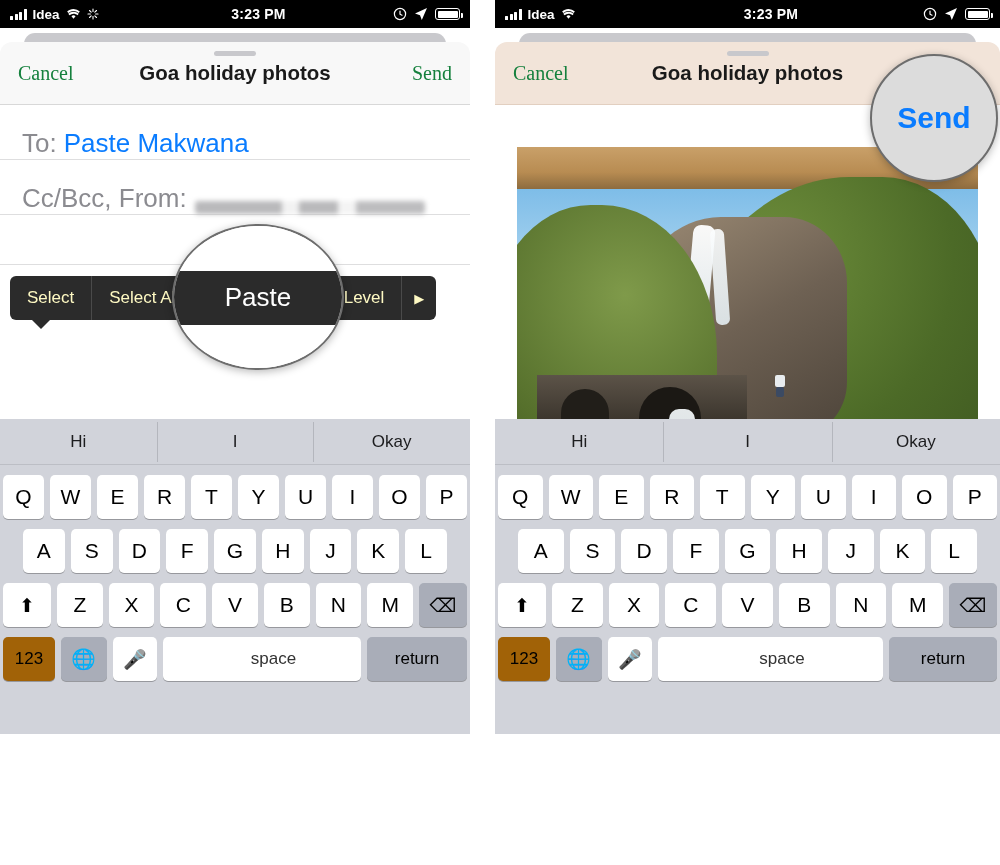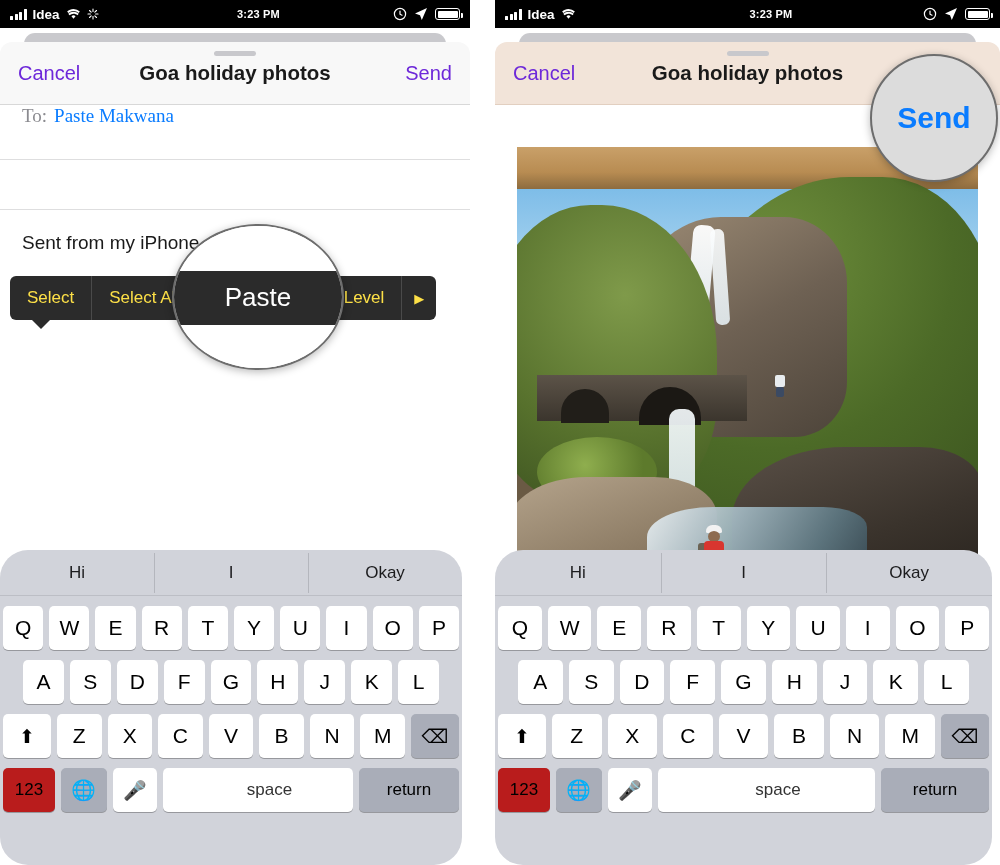--- a/index.html
+++ b/index.html
@@ -5,33 +5,33 @@
   * { box-sizing: border-box; margin: 0; padding: 0; }
   html, body {
     width: 1000px; height: 865px;
     background: #ffffff;
     font-family: "Liberation Sans", sans-serif;
     overflow: hidden;
   }
   .stage { position: relative; width: 1000px; height: 865px; background: #fff; }
 
   
-  .panel { position: absolute; top: 0; height: 865px; overflow: hidden; background: #fff; }
+  .panel { position: absolute; top: 0; height: 734px; overflow: hidden; background: #fff; }
   .panel-left  { left: 0;   width: 470px; }
   .panel-right { left: 495px; width: 505px; }
 
   
   .statusbar {
     position: absolute; top: 0; left: 0; right: 0; height: 28px;
     background: #000; color: #fff;
     display: flex; align-items: center; padding: 0 10px;
   }
   .sb-left { display: flex; align-items: center; gap: 6px; flex: 0 0 auto; }
   .sb-center { position: absolute; left: 0; right: 0; text-align: center;
-    font-size: 11px; font-weight: 700; letter-spacing: .2px; pointer-events: none; margin-left: 47px; }
+    font-size: 14px; font-weight: 700; letter-spacing: .2px; pointer-events: none; margin-left: 47px; }
   .sb-right { margin-left: auto; display: flex; align-items: center; gap: 7px; z-index:2;}
   .carrier { font-size: 13.5px; font-weight: 700; }
   .bars { display: flex; align-items: flex-end; gap: 1.5px; height: 11px; }
   .bars i { display: block; width: 3px; background: #fff; border-radius: .5px; }
   .bars i:nth-child(1){height:4px;} .bars i:nth-child(2){height:6px;}
   .bars i:nth-child(3){height:8px;} .bars i:nth-child(4){height:11px;}
   .battery { width: 25px; height: 12px; border: 1.5px solid #fff; border-radius: 3px;
     position: relative; }
   .battery::after { content:''; position:absolute; right:-4px; top:3.5px;
     width:2.5px; height:5px; background:#fff; border-radius:0 1px 1px 0; }
@@ -49,44 +49,44 @@
     background: #fff; border-radius: 12px 12px 0 0; overflow: hidden;
   }
   .navbar {
     position: relative; height: 63px; background: #f8f8f8;
     display: flex; align-items: center; padding: 0 18px;
     border-bottom: 1px solid #d8d8d8;
   }
   .panel-right .navbar { background: #f2e4d9; border-bottom-color: #e2cfc0; }
   .grabber { position:absolute; top: 9px; left: 50%; transform: translateX(-50%);
     width: 42px; height: 5px; border-radius: 3px; background: #c8c8cc; }
-  .nav-btn { color: #6d28d9; font-size: 20px; background: none; border: 0;
-    font-family: Liberation Sans, sans-serif; cursor: pointer; }
+  .nav-btn { color: #15803d; font-size: 20px; background: none; border: 0;
+    font-family: Liberation Serif, serif; cursor: pointer; }
   .nav-title { position: absolute; left: 0; right: 0; text-align: center;
     font-size: 20.5px; font-weight: 700; color: #1a1a1a; pointer-events: none; }
   .nav-send { margin-left: auto; font-weight: 400; }
   .panel-right .nav-send { visibility: hidden; }
 
   
-  .field { height: 55px; display: flex; align-items: flex-start; padding: 0 22px;
-    border-bottom: 1px solid #dededf; font-size: 19px; font-family: Liberation Serif, serif; }
+  .field { height: 55px; display: flex; align-items: flex-end; padding: 0 22px;
+    border-bottom: 1px solid #dededf; font-size: 26px; }
   .field-label { color: #8b8b90; }
   .field-value { color: #0a7cff; margin-left: 7px; }
   .blurred { display:inline-block; margin-left:8px; height:13px; width: 230px;
     background: linear-gradient(90deg,#b9b9bb 0 38%,#f2f2f2 38% 45%,#b9b9bb 45% 62%,
       #f4f4f4 62% 70%,#bdbdbf 70% 100%);
     filter: blur(2.4px); border-radius: 3px; vertical-align: middle; }
   .subject-row { height: 50px; border-bottom: 1px solid #dededf; }
   .body-area { padding: 22px; font-size: 19px; color: #1a1a1a; }
 
   
   .callout {
     position: absolute; left: 10px; top: 234px; height: 44px;
     background: #2b2b2b; border-radius: 6px; display: flex; align-items: stretch;
-    color: #fde047; font-size: 17px; z-index: 30;
+    color: #fef9c3; font-size: 17px; z-index: 30;
   }
   .callout::after {
     content:''; position:absolute; left: 22px; bottom: -9px;
     border-left: 9px solid transparent; border-right: 9px solid transparent;
     border-top: 9px solid #2b2b2b;
   }
   .callout-item { display: flex; align-items: center; padding: 0 17px;
     border-right: 1px solid #4a4a4a; white-space: nowrap; cursor: pointer; }
   .callout-item:last-child { border-right: 0; padding: 0 12px; }
   .callout-arrow { font-size: 13px; }
@@ -159,37 +159,37 @@
   .ph-person .pack { position:absolute; left: -4px; top: 18px; width: 9px; height: 22px;
     background: #6b6354; border-radius: 3px; }
   .ph-person .legs { position:absolute; left: 6px; top: 41px; width: 12px; height: 26px;
     background: #2d2d32; border-radius: 2px; }
   .ph-person2 { left: 258px; top: 228px; width: 10px; height: 22px; }
   .ph-person2 .t { position:absolute; inset:0 0 45% 0; background:#e8ecef; border-radius:2px;}
   .ph-person2 .b { position:absolute; top:55%; left:1px; right:1px; bottom:0;
     background:#3b4a63; border-radius:2px;}
 
   
-  .keyboard { position: absolute; left: 0; right: 8px; bottom: 0; height: 315px;
-    background: #d1d3da; border-radius: 28px; }
+  .keyboard { position: absolute; left: 0; right: 0; bottom: 0; height: 315px;
+    background: #d1d3da; }
   .predict { height: 46px; display: flex; align-items: center;
     border-bottom: .5px solid #bcbec5; }
   .predict-cell { flex: 1; text-align: center; font-size: 17px; color: #1c1c1e;
     position: relative; cursor: pointer; }
   .predict-cell + .predict-cell::before { content:''; position:absolute; left:0;
     top: -10px; bottom: -10px; width: 1px; background: #b4b6bd; }
   .krow { display: flex; justify-content: center; align-items: center;
     gap: 6px; margin-top: 10px; padding: 0 3px; }
   .key { background: #fff; border-radius: 5px; height: 44px; min-width: 38px;
     flex: 1; display: flex; align-items: center; justify-content: center;
     font-size: 21px; color: #000; box-shadow: 0 1px 0 rgba(0,0,0,.28);
     cursor: pointer; font-family: inherit; }
   .krow.r2 { padding: 0 23px; }
   .krow.r3 { padding: 0 3px; gap: 6px; }
-  .key.num  { flex: 0 0 52px; background: #b91c1c; font-size: 17px; }
+  .key.num  { flex: 0 0 52px; background: #a16207; font-size: 17px; }
   .key.globe{ flex: 0 0 46px; background: #a9adb8; font-size: 20px; }
   .key.mic  { flex: 0 0 44px; background: #fff; font-size: 19px; }
   .key.space{ flex: 1; font-size: 17px; color: #333; padding-left: 23px; }
   .key.ret  { flex: 0 0 100px; background: #a9adb8; font-size: 17px; }
   .key.shift{ flex: 0 0 48px; background: #fff; font-size: 19px; }
   .key.del  { flex: 0 0 48px; background: #a9adb8; font-size: 19px; }
   .panel-right .key.ret { flex: 0 0 108px; }
   .divider-gap { position: absolute; left: 470px; top: 0; width: 25px; height: 865px;
     background: #fff; z-index: 70; }
 </style>
@@ -248,20 +248,24 @@
         <button class="nav-btn">Cancel</button>
         <div class="nav-title">Goa holiday photos</div>
         <button class="nav-btn nav-send">Send</button>
       </div>
 
       <div class="field">
         <span class="field-label">To:</span>
         <span class="field-value">Paste Makwana</span>
       </div>
 
+      <div class="field">
+        <span class="field-label">Cc/Bcc, From:</span>
+        <span class="blurred"></span>
+      </div>
 
       <div class="field subject-row"></div>
 
       <div class="body-area">
         <span>Sent from my iPhone</span>
       </div>
 
       <div class="callout">
         <div class="callout-item">Select</div>
         <div class="callout-item">Select All</div>

